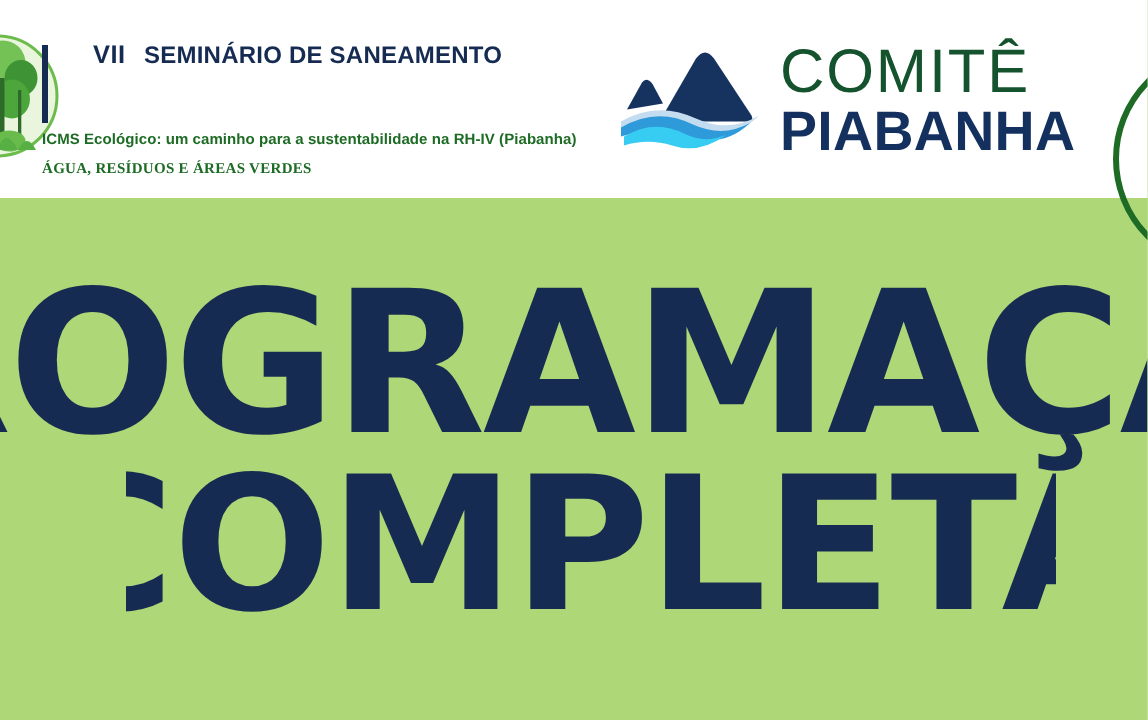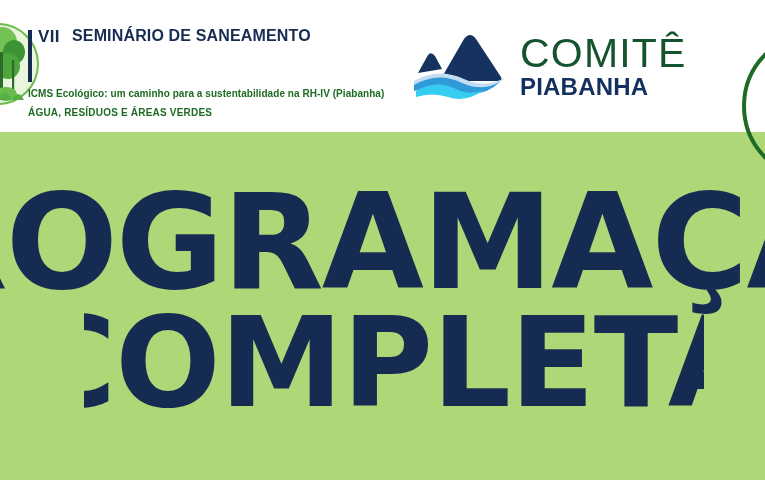--- a/index.html
+++ b/index.html
@@ -89,22 +89,23 @@
     position: absolute;
     left: 28px;
     top: 30px;
     width: 4px;
     height: 52px;
     background: #152b52;
     z-index: 10;
   }
   .title-row {
     display: flex;
-    align-items: flex-start;
+    align-items: flex-end;
     white-space: nowrap;
+    padding-left: 24px;
   }
   .roman {
     color: #152b52;
     font-weight: bold;
     font-size: 17px;
     letter-spacing: 0.3px;
     width: 34px;
     display: inline-block;
     margin-left: 10px;
   }
@@ -129,20 +130,21 @@
   #subtitle-2 {
     position: absolute;
     left: 28px;
     top: 107px;
     color: #1d6b24;
     font-weight: bold;
     font-size: 10px;
     letter-spacing: 0.2px;
     white-space: nowrap;
     z-index: 10;
+    font-family: Liberation Serif, serif;
   }
 
   
   #piabanha-logo {
     position: absolute;
     left: 408px;
     top: 26px;
     height: 80px;
     display: flex;
     align-items: center;
@@ -159,21 +161,21 @@
   }
   #comite-word {
     color: #14532d;
     font-size: 41px;
     font-weight: 300;
     letter-spacing: 1.2px;
     display: block;
   }
   #piabanha-word {
     color: #13305e;
-    font-size: 24px;
+    font-size: 37px;
     font-weight: bold;
     letter-spacing: 0.2px;
     display: block;
     margin-top: 1px;
   }
 
   
   #headline {
     position: absolute;
     left: 0;

